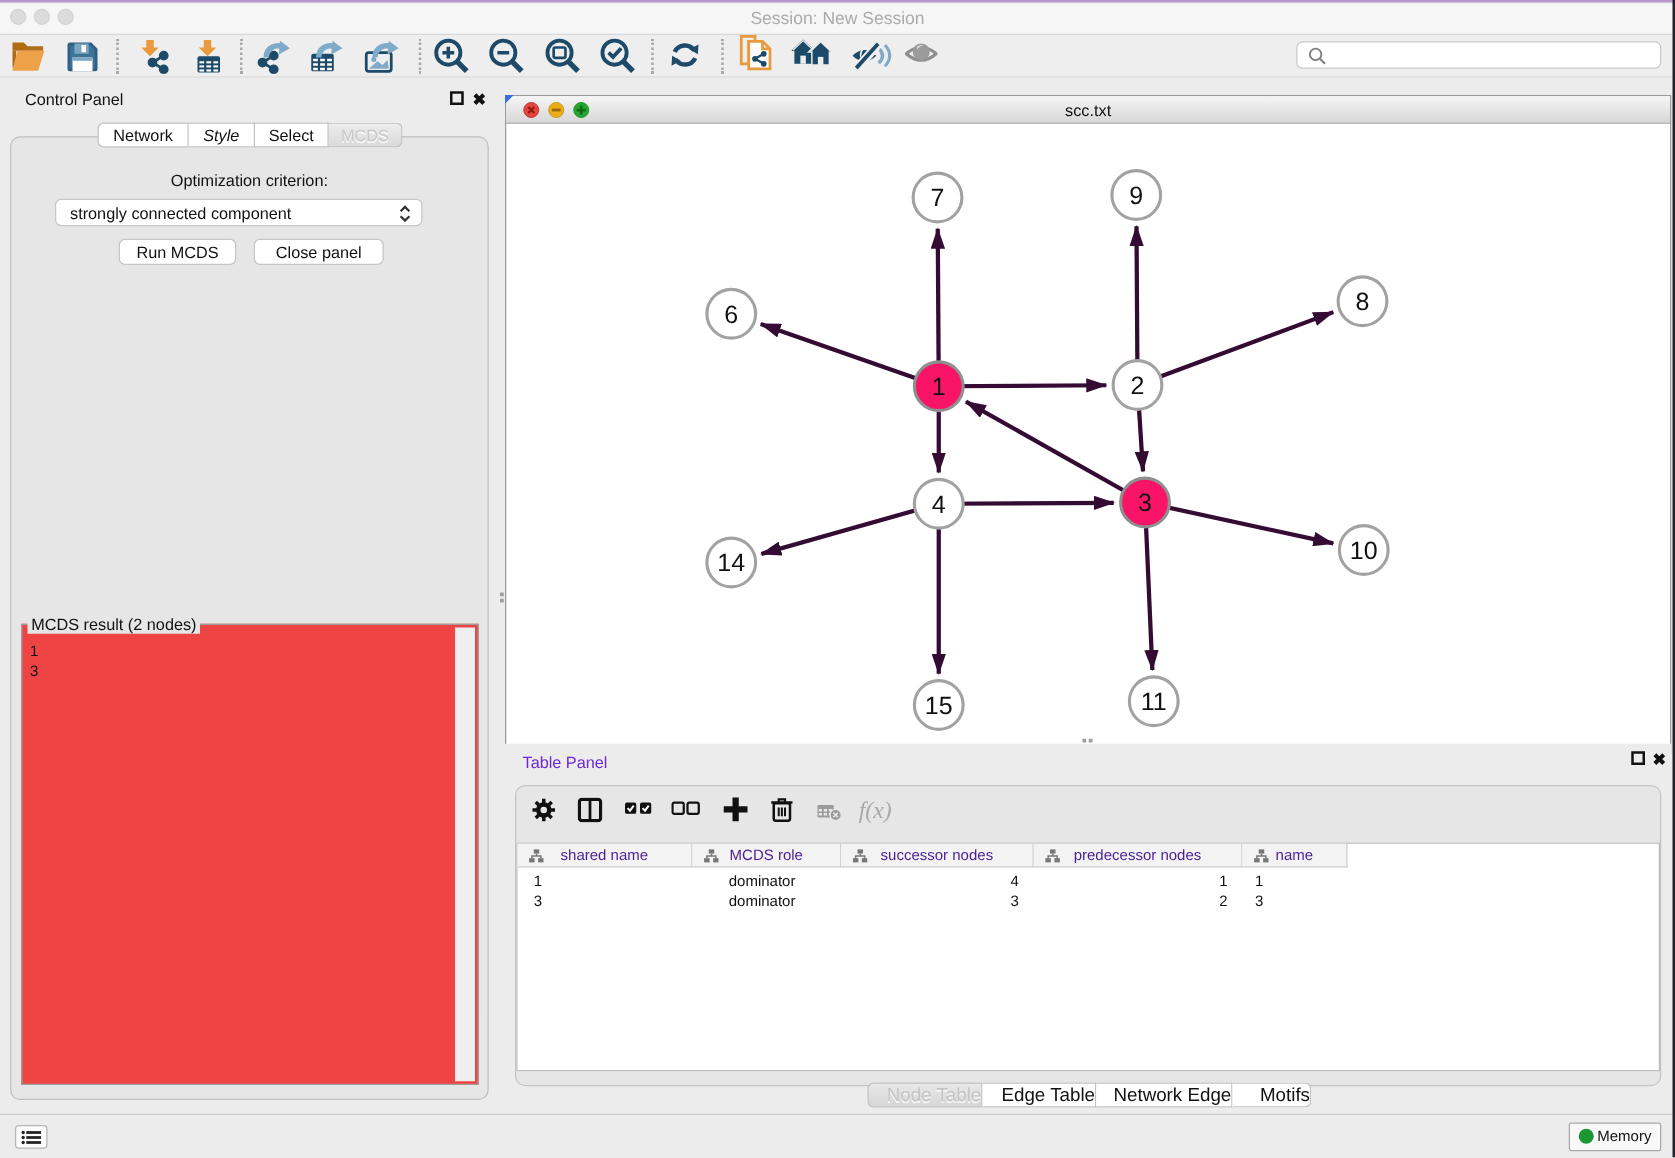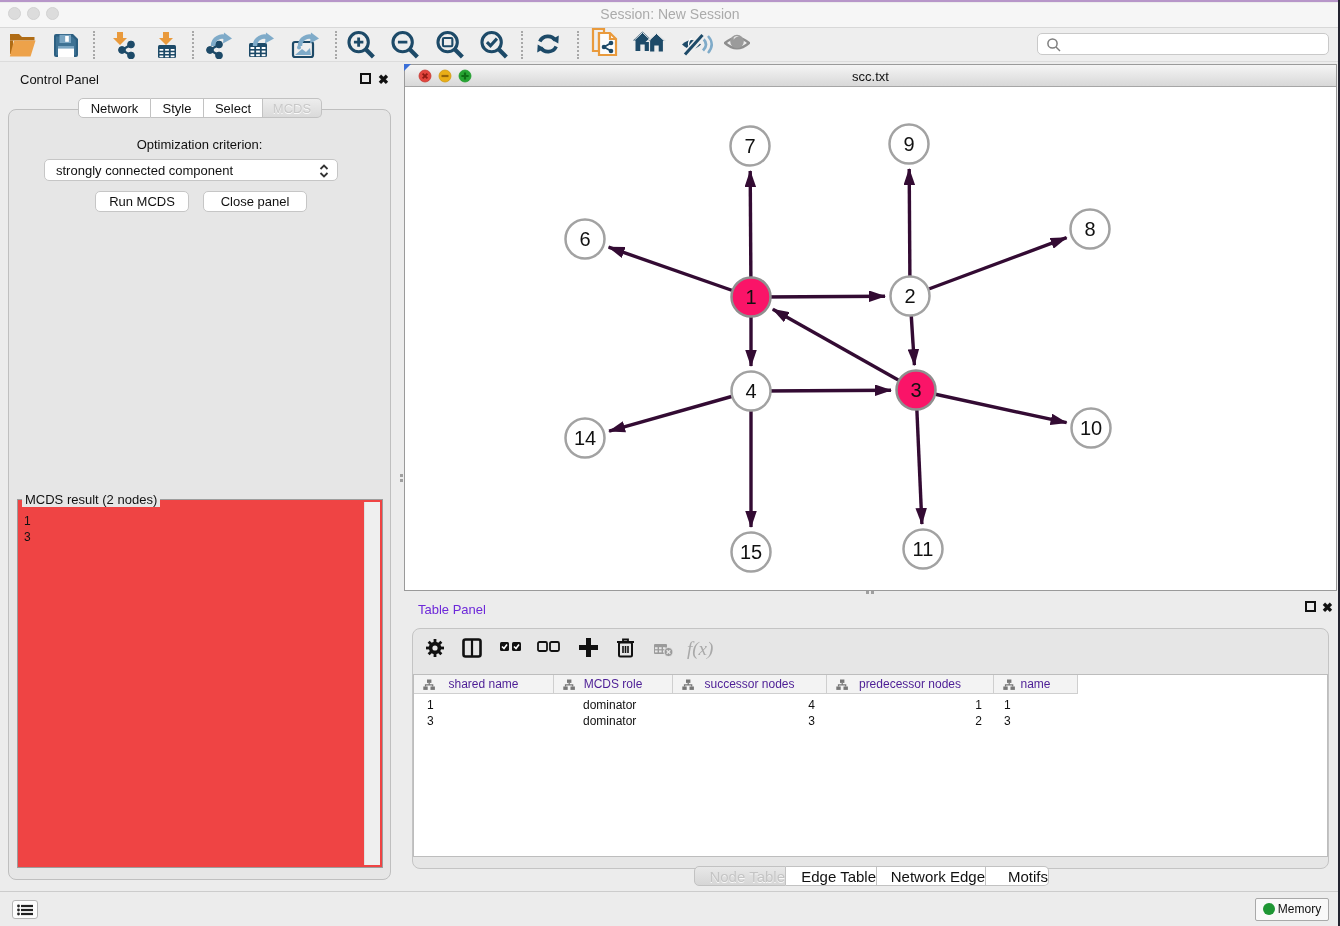--- a/index.html
+++ b/index.html
@@ -31,21 +31,21 @@
 .tab.sel { background:linear-gradient(#ededed,#dadada); color:#c8c8c8; text-shadow:0 1px 0 #fafafa; }
 #opt-label { position:absolute; left:0; top:74px; width:100%; text-align:center; font-size:13px; color:#111; }
 #opt-select { position:absolute; left:44px; top:96px; width:294px; height:22px; background:#fff; border:1px solid #c6c6c6; border-radius:5px; font-size:13px; color:#111; line-height:22px; padding-left:11px; }
 .btn { position:absolute; top:128px; height:21px; background:#fff; border:1px solid #c6c6c6; border-radius:5px; font-size:13px; color:#111; text-align:center; line-height:19px; }
 #mcds-box { position:absolute; left:17px; top:436px; width:366px; height:369px; border:1px solid #9d9d9d; background:#ef4444; }
 #mcds-legend { position:absolute; left:4px; top:-8px; background:#e6e6e6; font-size:13px; color:#111; padding:0 3px; }
 #mcds-text { position:absolute; left:6px; top:14px; font-size:12px; color:#111; line-height:15.5px; }
 #mcds-scroll { position:absolute; right:2px; top:2px; width:16px; height:363px; background:#efefef; border-left:1px solid #e0e0e0;}
 
 
-#netframe { left:404px; top:64px; width:933px; height:527px; border:1px solid #9a9a9a; background:#fff; }
+#netframe { left:404px; top:76px; width:933px; height:527px; border:1px solid #9a9a9a; background:#fff; }
 #nettitle { position:absolute; left:0; top:0; width:100%; height:22px; background:linear-gradient(#f5f5f5,#d8d8d8); border-bottom:1px solid #a6a6a6; }
 #netname { position:absolute; top:4px; width:100%; text-align:center; font-size:13px; color:#111; }
 
 
 #tpanel { left:404px; top:595px; width:933px; height:296px; background:#ececec; }
 #tp-title { position:absolute; left:14px; top:7px; font-size:13px; color:#6d28d9; }
 #tp-toolbox { position:absolute; left:8px; top:33px; width:917px; height:241px; background:#e6e6e6; border:1px solid #c4c4c4; border-radius:8px;}
 #tp-table { position:absolute; left:9px; top:79px; width:915px; height:183px; background:#fff; border:1px solid #bdbdbd; }
 .th { position:absolute; top:0; height:19px; background:#f3f3f3; border-right:1px solid #cfcfcf; border-bottom:1px solid #cfcfcf; font-size:12px; color:#4c1d95; text-align:center; line-height:19px; }
 .td { position:absolute; font-size:12px; color:#111; height:16px; line-height:16px; }
@@ -211,21 +211,21 @@
     </div>
 </div>
 
 <div class="abs" id="cpanel">
   <div id="cpanel-title">Control Panel</div>
   <div class="winbtn" style="left:360px; top:10px; width:11px; height:11px; border:2px solid #111;"></div>
   <div class="winbtn" style="left:378px; font-weight:bold;">✖</div>
   <div id="cp-content"></div>
   <div class="tabrow" style="left:78px; top:35px;">
     <div class="tab first" style="width:73px;padding:0;">Network</div>
-    <div class="tab" style="width:53px;padding:0;">Style</div>
+    <div class="tab" style="width:53px;padding:0;font-style:italic;">Style</div>
     <div class="tab" style="width:59px;padding:0;">Select</div>
     <div class="tab last sel" style="width:59px;padding:0;">MCDS</div>
   </div>
   <div id="opt-label">Optimization criterion:</div>
   <div id="opt-select">strongly connected component<svg width="10" height="14" viewBox="0 0 10 14" style="position:absolute;right:8px;top:4px;">
         <path d="M1.5 5 L5 1.5 L8.5 5" fill="none" stroke="#333" stroke-width="1.8"></path>
         <path d="M1.5 9 L5 12.5 L8.5 9" fill="none" stroke="#333" stroke-width="1.8"></path>
       </svg></div>
   <div class="btn" style="left:95px; width:94px;">Run MCDS</div>
   <div class="btn" style="left:203px; width:104px;">Close panel</div>

